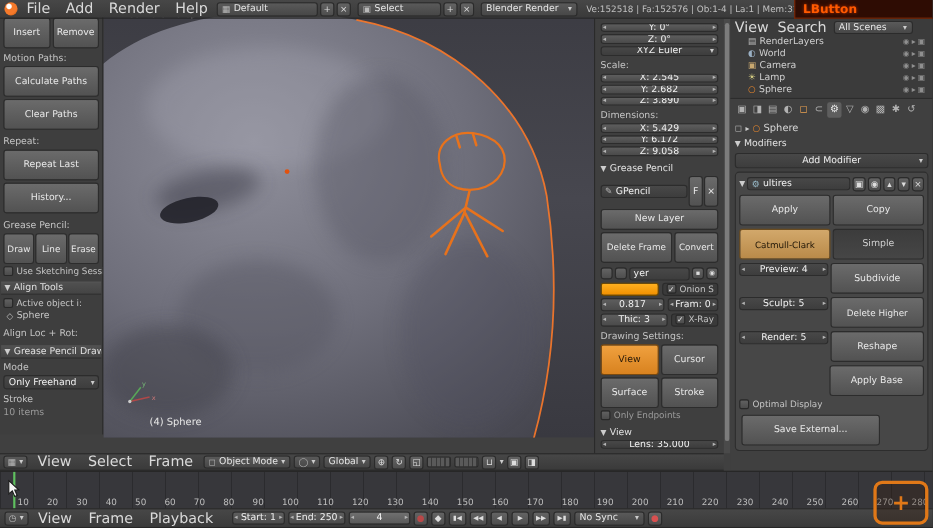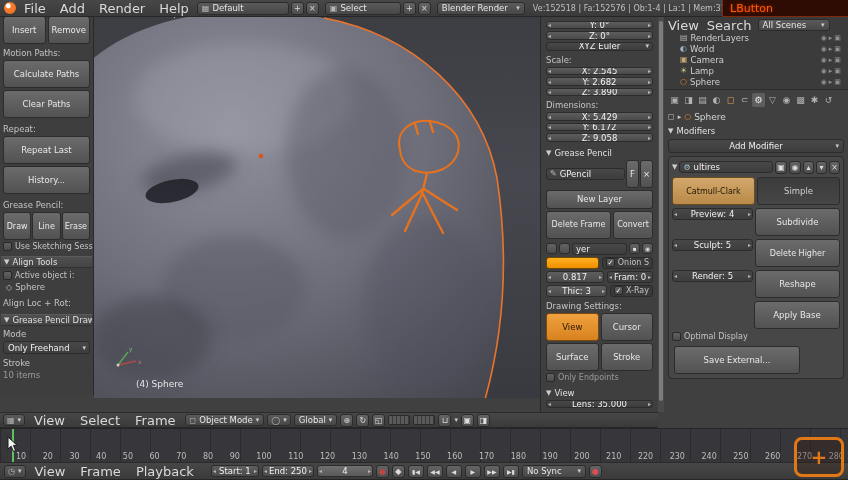--- a/index.html
+++ b/index.html
@@ -60,21 +60,21 @@
     <span class="mini">+</span>
     <span class="mini">×</span>
     <div class="dd" style="width:88px;margin-left:4px">
       <span style="flex:1">Blender Render</span>
       <span class="tri">▾</span>
     </div>
     <span style="flex:1;overflow:hidden;margin-left:6px;font-size:8px;color:#c0c0c0;white-space:nowrap">Ve:152518 | Fa:152576 | Ob:1-4 | La:1 | Mem:31.56M (0.M) | Spher</span>
   </div>
 
   <div class="abs" style="left:722px;top:0;width:126px;height:17px;z-index:8;background:#2e0c03;border-left:1px solid #7e2a08;border-bottom:1px solid #7e2a08;display:flex;align-items:center;padding-left:7px">
-    <span style="color:#ff5a00;font-size:11px;font-weight:normal;text-shadow:0 0 3px #c03000">LButton</span>
+    <span style="color:#ff5a00;font-size:11px;font-weight:bold;text-shadow:0 0 3px #c03000">LButton</span>
   </div>
 
   <div class="abs" style="left:0;top:17;width:94px;height:395px;background:#3e3e3e;border-right:1px solid #292929;padding:4px 3px;display:flex;flex-direction:column;gap:2px;overflow:hidden">
     <span class="lbl">Keyframes:</span>
     <div class="row" style="gap:2px">
       <div class="btn c1">Insert</div>
       <div class="btn c1">Remove</div>
     </div>
     <span class="lbl mt2">Motion Paths:</span>
     <div class="btn">Calculate Paths</div>
@@ -374,20 +374,24 @@
           <span class="icon" style="color:#9cc0d0">⚙</span>
           <span>ultires</span>
         </div>
         <span class="mini" style="width:12px">▣</span>
         <span class="mini" style="width:12px">◉</span>
         <span class="mini" style="width:11px">▴</span>
         <span class="mini" style="width:11px">▾</span>
         <span class="mini" style="width:11px">×</span>
       </div>
       <div class="cols">
+        <div class="btn c1">Apply</div>
+        <div class="btn c1">Copy</div>
+      </div>
+      <div class="cols">
         <div class="btn tan c1" style="font-size:8px">Catmull-Clark</div>
         <div class="btn pressed c1">Simple</div>
       </div>
       <div class="cols">
         <div class="field dk c1">
             <span class="aL">◂</span>
             <span>Preview: 4</span>
             <span class="aR">▸</span>
           </div>
         <div class="btn c1">Subdivide</div>

